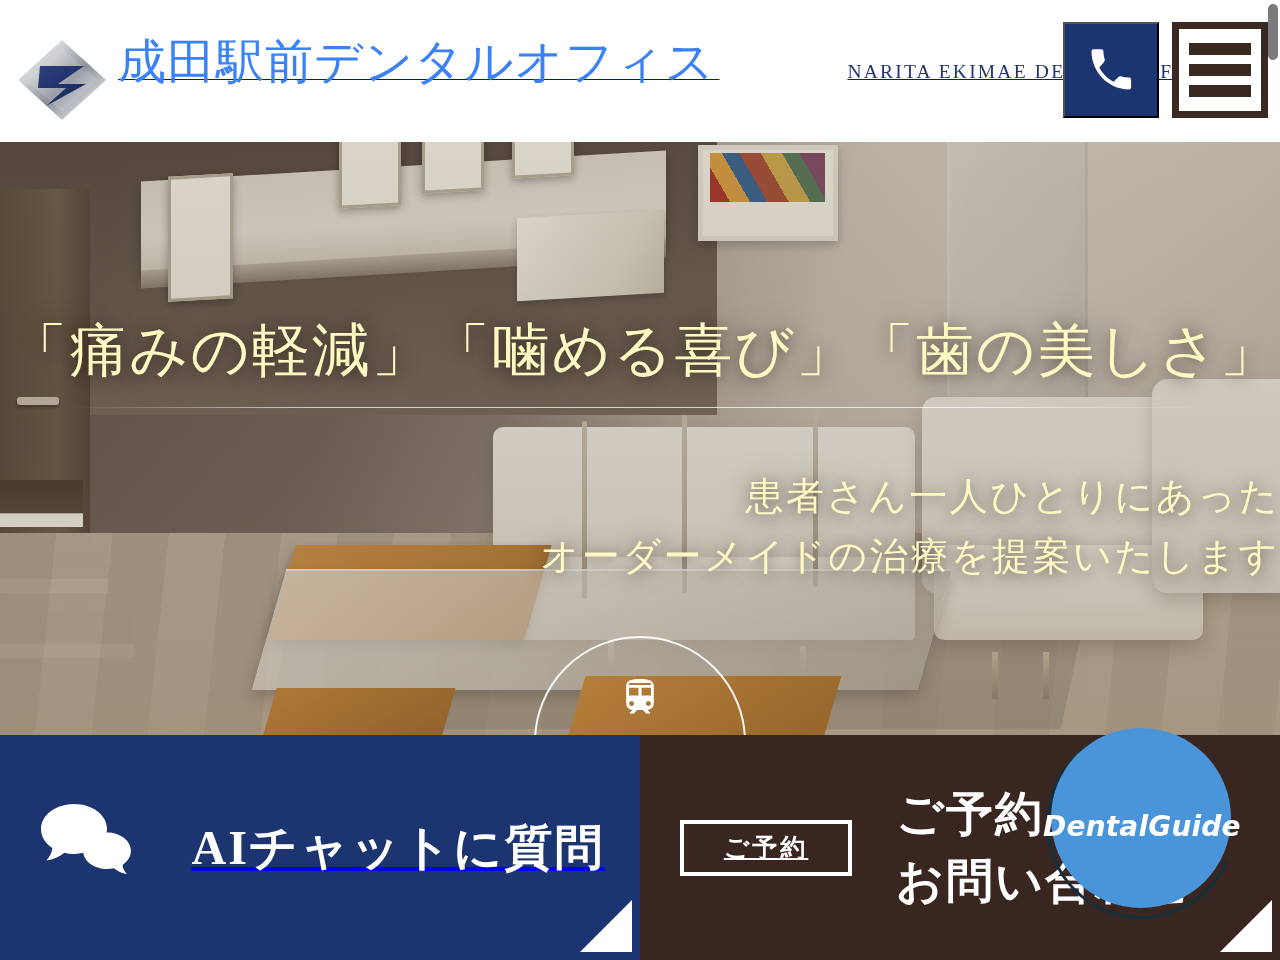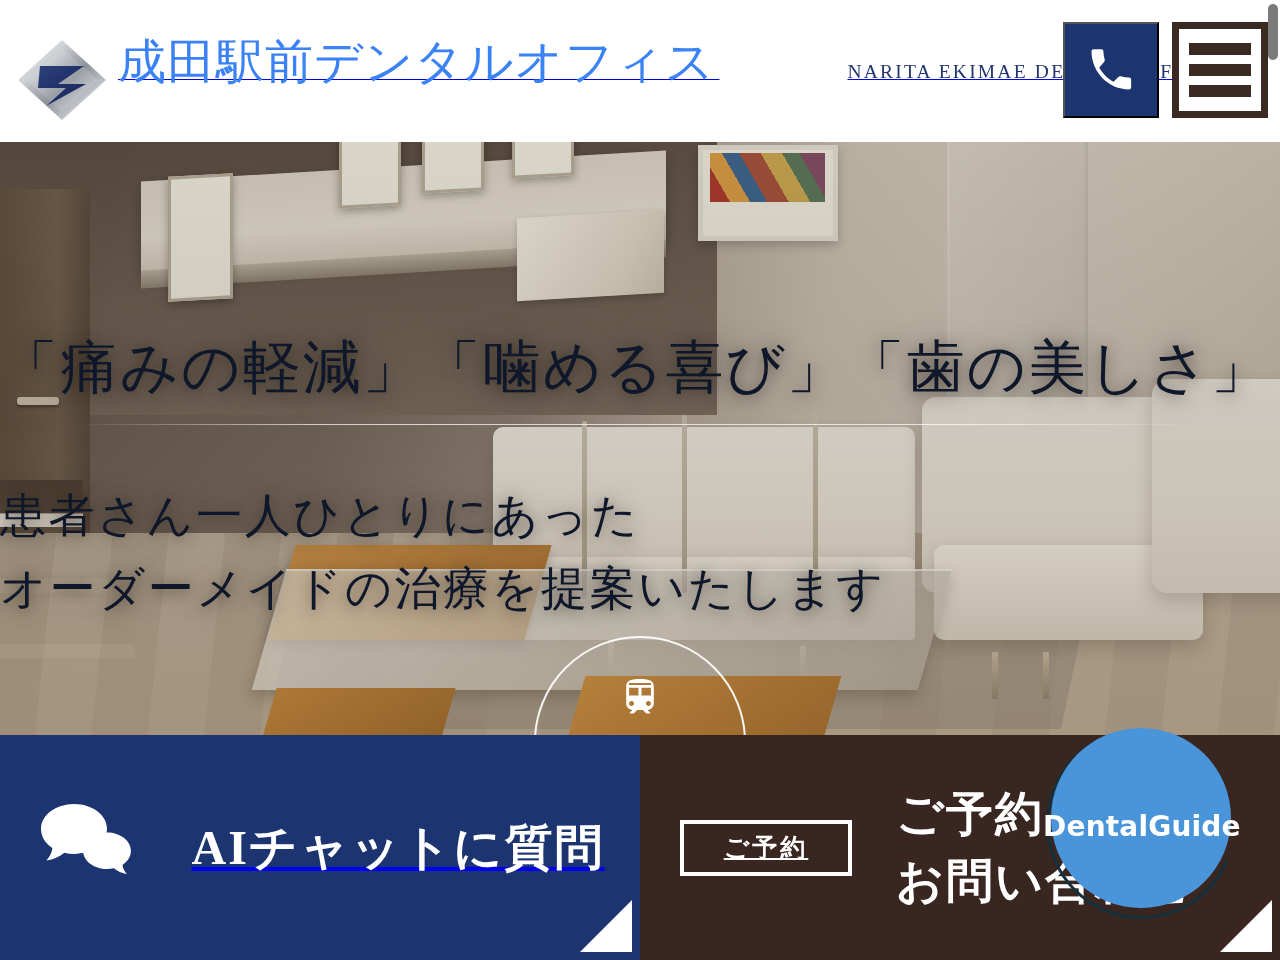--- a/index.html
+++ b/index.html
@@ -330,24 +330,24 @@
   
   .hero-scrim {
     position: absolute;
     inset: 0;
     background: linear-gradient(to bottom, rgba(30,22,14,.10) 0%, rgba(30,22,14,.16) 45%, rgba(30,22,14,.06) 100%);
   }
 
   
   .hero-copy {
     position: absolute;
-    left: 0; top: 17px;
+    left: 0; top: 0;
     width: 100%; height: 100%;
-    text-align: left;
-    color: #0f172a;
+    text-align: right;
+    color: #fef9c3;
     text-shadow: 0 2px 14px rgba(40,28,18,.55), 0 0 34px rgba(0,0,0,.3);
   }
   .hero-title {
     position: absolute;
     left: 0; right: 0;
     top: 170px;
     font-family: "Liberation Serif", serif;
     font-size: 58px;
     font-weight: 400;
     letter-spacing: 2px;
@@ -357,22 +357,22 @@
     position: absolute;
     left: 6%; right: 6%;
     top: 265px;
     height: 1px;
     background: linear-gradient(to right, rgba(255,255,255,0), rgba(255,255,255,.72) 22%, rgba(255,255,255,.72) 78%, rgba(255,255,255,0));
   }
   .hero-sub {
     position: absolute;
     left: 0; right: 0;
     top: 324px;
-    font-family: Liberation Mono, monospace;
-    font-size: 46px;
+    font-family: Liberation Serif, serif;
+    font-size: 38px;
     font-weight: 400;
     line-height: 1.58;
     letter-spacing: 2.5px;
   }
   .hero-sub span { display: block; }
 
   
   .train-circle {
     position: absolute;
     left: 50%;
@@ -496,20 +496,21 @@
     position: absolute;
     left: 0; right: 0;
     top: 84px;
     text-align: center;
     color: #ffffff;
     font-family: "DejaVu Sans", sans-serif;
     font-size: 28px;
     font-weight: 700;
     letter-spacing: .2px;
     white-space: nowrap;
+    font-style: italic;
   }
 </style>
 </head>
 <body>
 
 <div id="page">
 
   <div class="header">
 
     <a class="logo-wrap" href="#">

